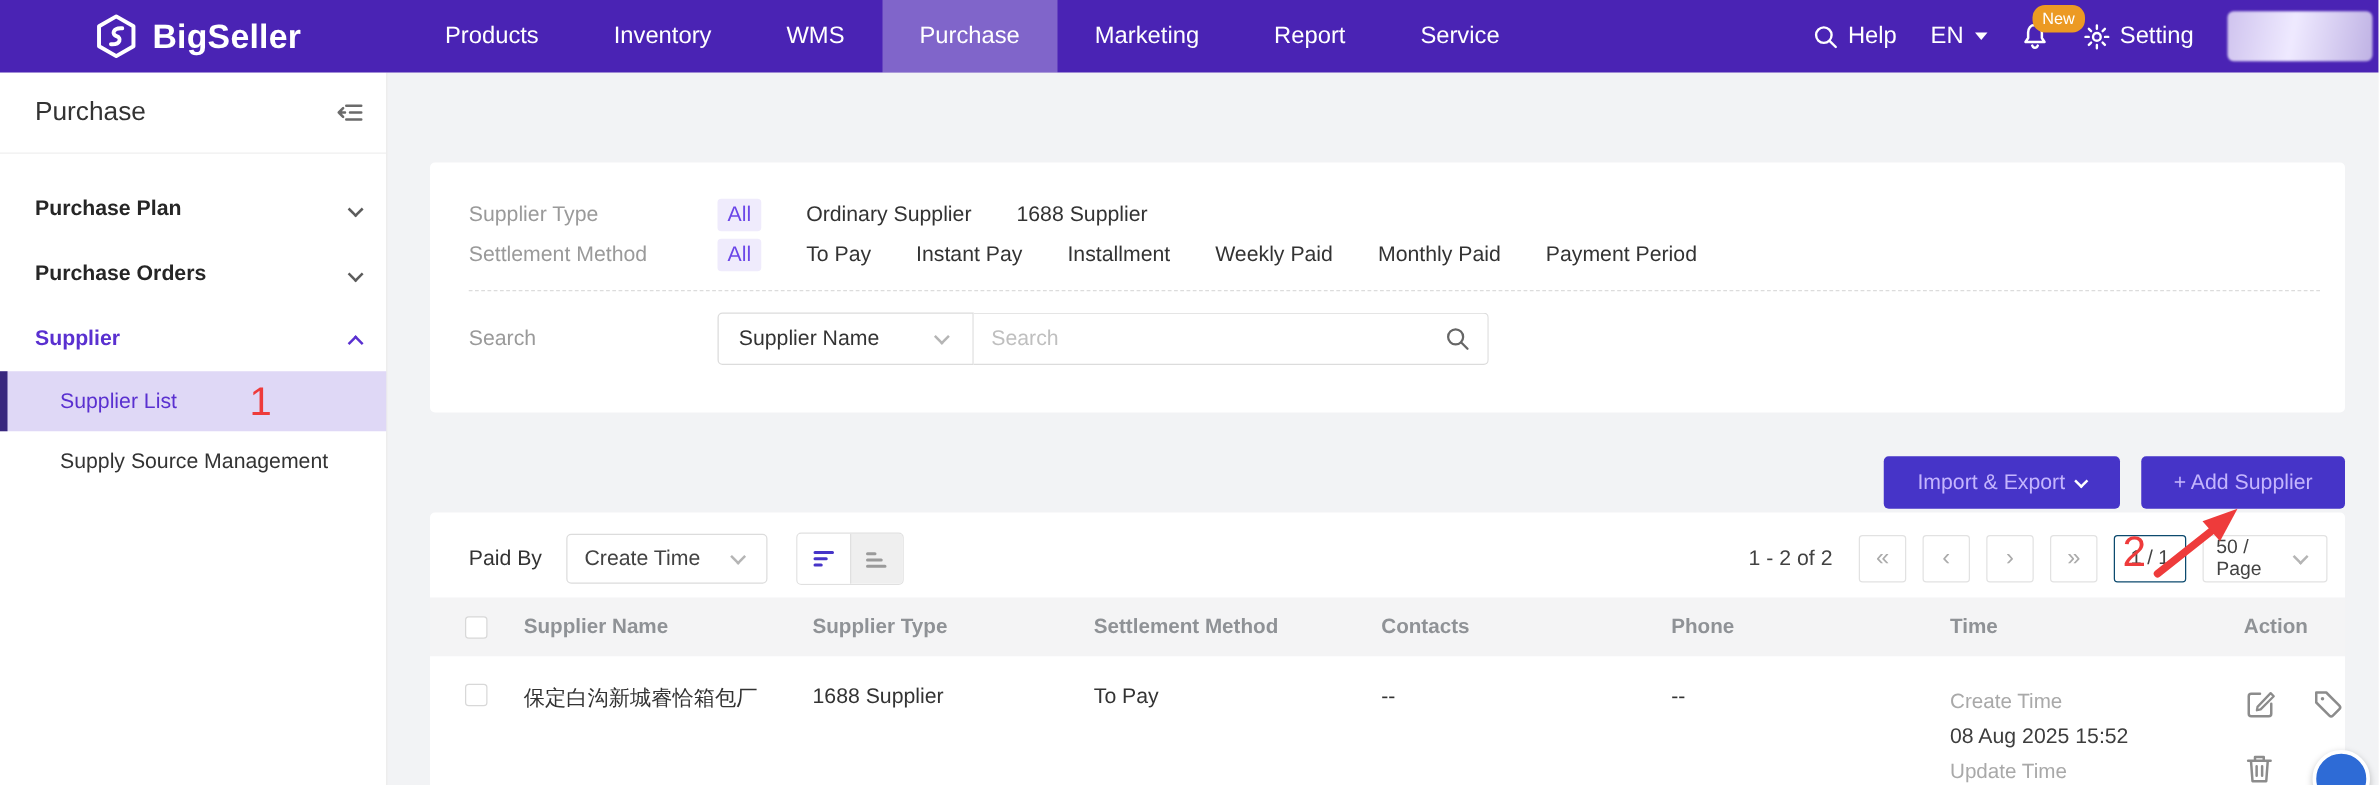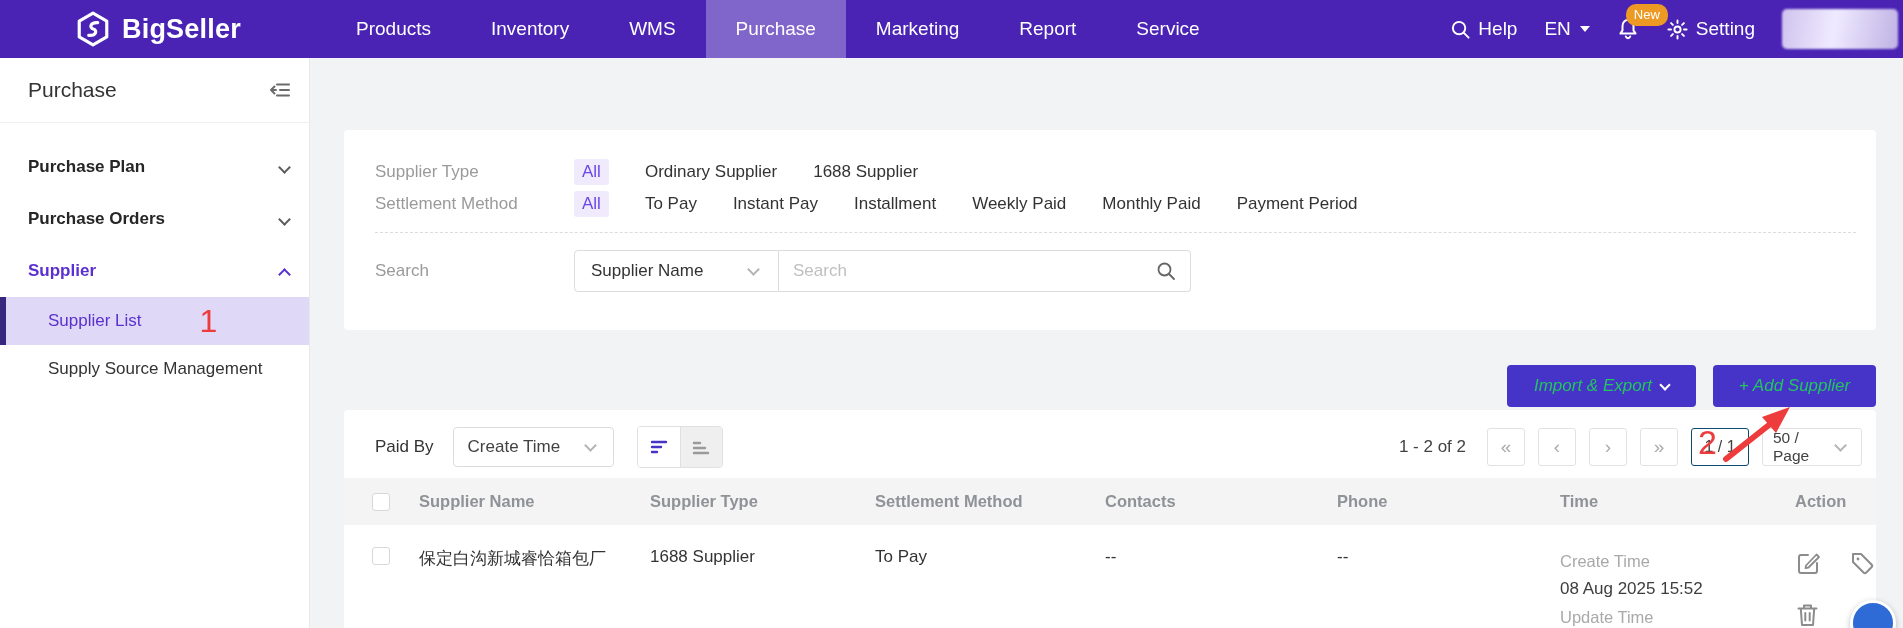--- a/index.html
+++ b/index.html
@@ -46,21 +46,21 @@
   .f-opt.sel { color:#6C47E8; background:#EFEBFC; padding:3px 8px; border-radius:3px; }
   .dash-div { border-top:1px dashed #DCDCDC; margin:12px 20px 0 31px; }
   .s-row { display:flex; align-items:center; padding-left:31px; margin-top:17px; }
   .sel-box { width:205px; height:42px; border:1px solid #DCDCDC; border-radius:4px 0 0 4px; display:flex; align-items:center; justify-content:space-between; padding:0 14px 0 16px; font-size:17px; color:#333; background:#fff; cursor:pointer; }
   .sel-box .chev, .page-size .chev, .dd .chev { border-color:#B5B5B5; margin-top:-4px; }
   .search-box { width:412px; height:42px; border:1px solid #DCDCDC; border-left:none; border-radius:0 4px 4px 0; display:flex; align-items:center; justify-content:space-between; padding:0 14px; background:#fff; }
   .search-box input { border:none; outline:none; font-size:17px; color:#333; width:340px; font-family:inherit; }
   .search-box input::placeholder { color:#BFBFBF; }
 
   .btn-row { position:absolute; top:260px; right:27px; display:flex; gap:17px; }
-  .btn { height:42px; background:#4634C8; color:#22c55e; font-size:17px; border:none; border-radius:4px; display:flex; align-items:center; justify-content:center; gap:9px; cursor:pointer; font-family:inherit;font-style:italic; }
+  .btn { height:42px; background:#4634C8; color:#c4b5fd; font-size:17px; border:none; border-radius:4px; display:flex; align-items:center; justify-content:center; gap:9px; cursor:pointer; font-family:inherit; }
   .btn-ie { width:189px; }
   .btn-add { width:163px; }
   .btn .chev { border-color:#fff; width:8px; height:8px; margin:0 0 3px 0; }
 
   .table-card { left:34px; right:27px; top:305px; height:265px; overflow:hidden; padding-top:14px; }
   .sort-row { display:flex; align-items:center; padding:0 14px 0 31px; height:46px; }
   .sort-label { font-size:17px; color:#333; margin-right:19px; }
   .dd { width:161px; height:40px; border:1px solid #DCDCDC; border-radius:4px; display:flex; align-items:center; justify-content:space-between; padding:0 12px 0 14px; font-size:17px; color:#424242; cursor:pointer; background:#fff; }
   .toggle-group { display:flex; margin-left:23px; border:1px solid #E0E0E0; border-radius:4px; overflow:hidden; }
   .tg { width:42px; height:40px; display:flex; align-items:center; justify-content:center; cursor:pointer; }

